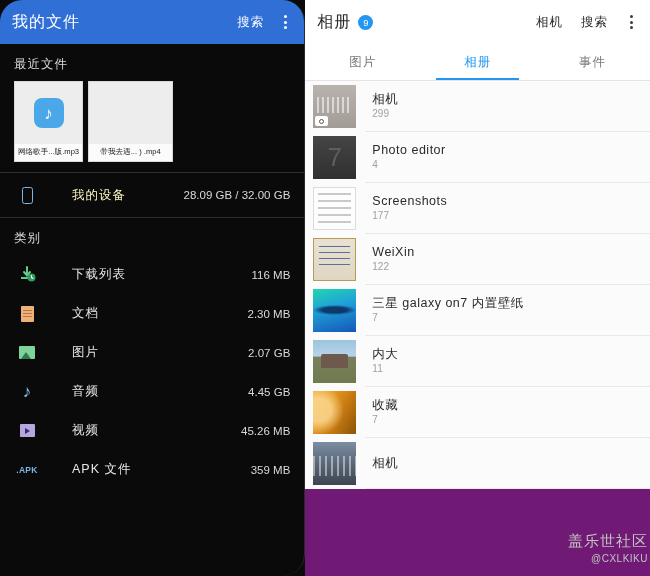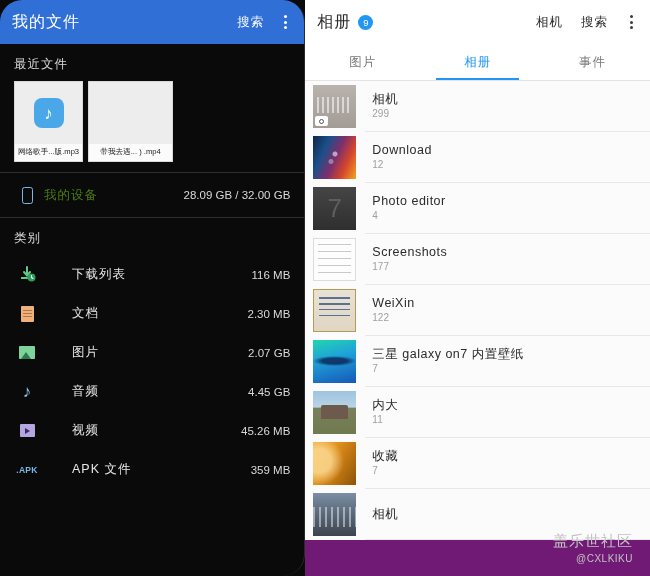--- a/index.html
+++ b/index.html
@@ -137,23 +137,23 @@
     width: 26px;
     display: flex; align-items: center; justify-content: center;
   }
   .phone-glyph {
     width: 11px; height: 17px;
     border: 1.5px solid #79b7e8;
     border-radius: 2.5px;
     box-sizing: border-box;
   }
   .device-name {
-    color: #4d7c0f;
+    color: #fef9c3;
     font-size: 12.5px;
-    margin-left: 4px;
+    margin-left: 32px;
     flex: 1;
     letter-spacing: 1px;
   }
   .device-size {
     color: #d9d9d9;
     font-size: 11.5px;
   }
 
   .cat-row {
     display: flex;
@@ -430,21 +430,21 @@
   }
   .th-camera2::after {
     content: "";
     position: absolute; left: 0; right: 0; top: 14px; height: 20px;
     background:
       repeating-linear-gradient(90deg, rgba(255,255,255,.45) 0 2px, rgba(255,255,255,0) 2px 6px);
   }
 
   .watermark {
     position: absolute;
-    right: 17px;
+    right: 2px;
     bottom: 8px;
     text-align: right;
     pointer-events: none;
   }
   .wm-line1 {
     font-size: 15px;
     color: #c2c2c2;
     letter-spacing: 1px;
     line-height: 19px;
   }
@@ -589,27 +589,20 @@
       <div class="album-row">
         <div class="album-thumb th-camera">
           <div class="cam-badge"></div>
         </div>
         <div class="album-text">
           <div class="album-name">相机</div>
           <div class="album-count">299</div>
         </div>
       </div>
 
-      <div class="album-row">
-        <div class="album-thumb th-download"></div>
-        <div class="album-text">
-          <div class="album-name">Download</div>
-          <div class="album-count">12</div>
-        </div>
-      </div>
 
 
       <div class="album-row">
         <div class="album-thumb th-photoeditor">
           <span>7</span>
         </div>
         <div class="album-text">
           <div class="album-name">Photo editor</div>
           <div class="album-count">4</div>
         </div>

